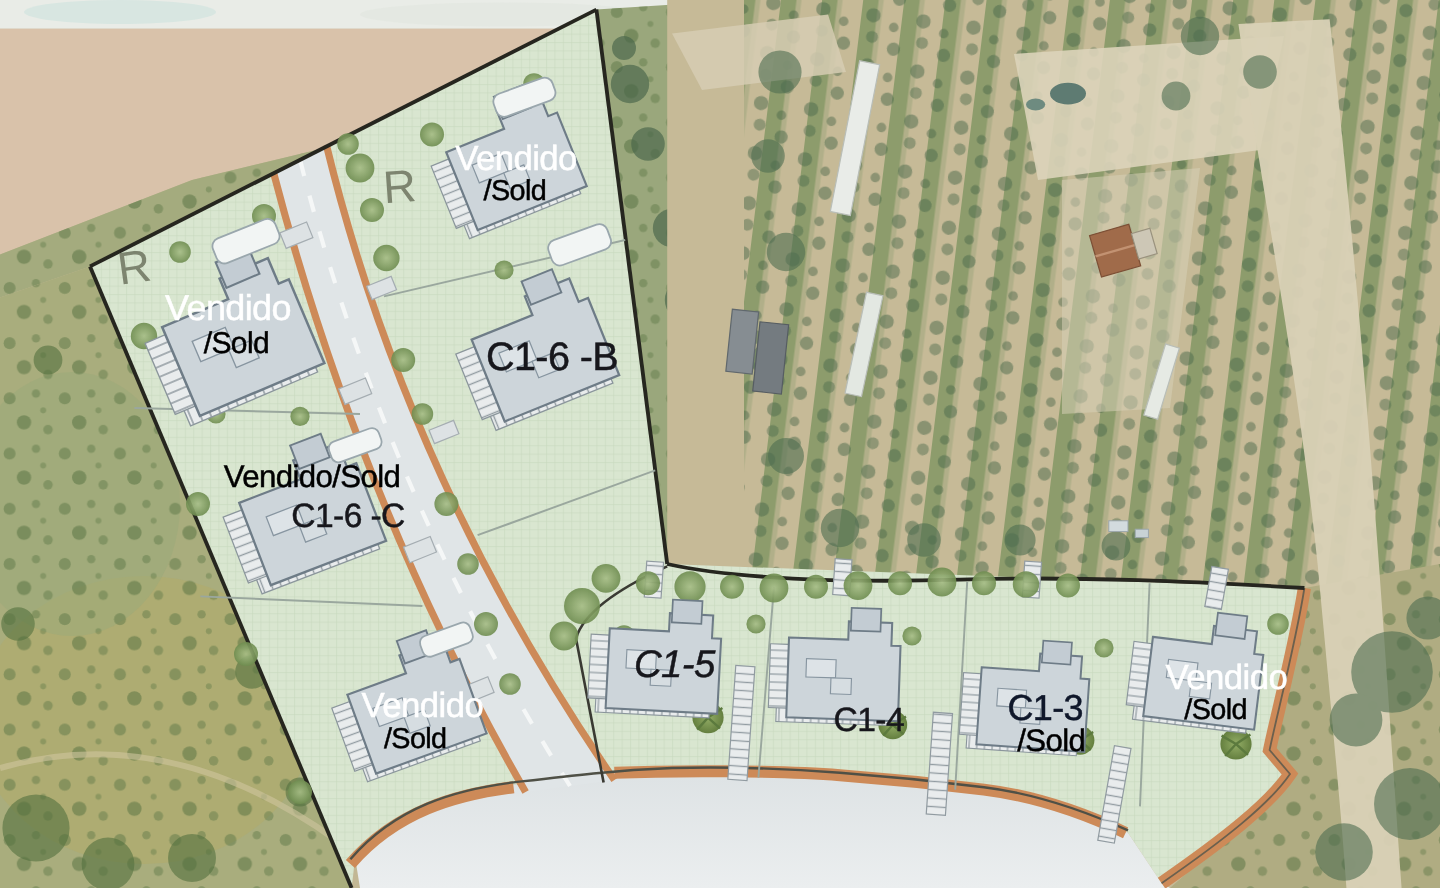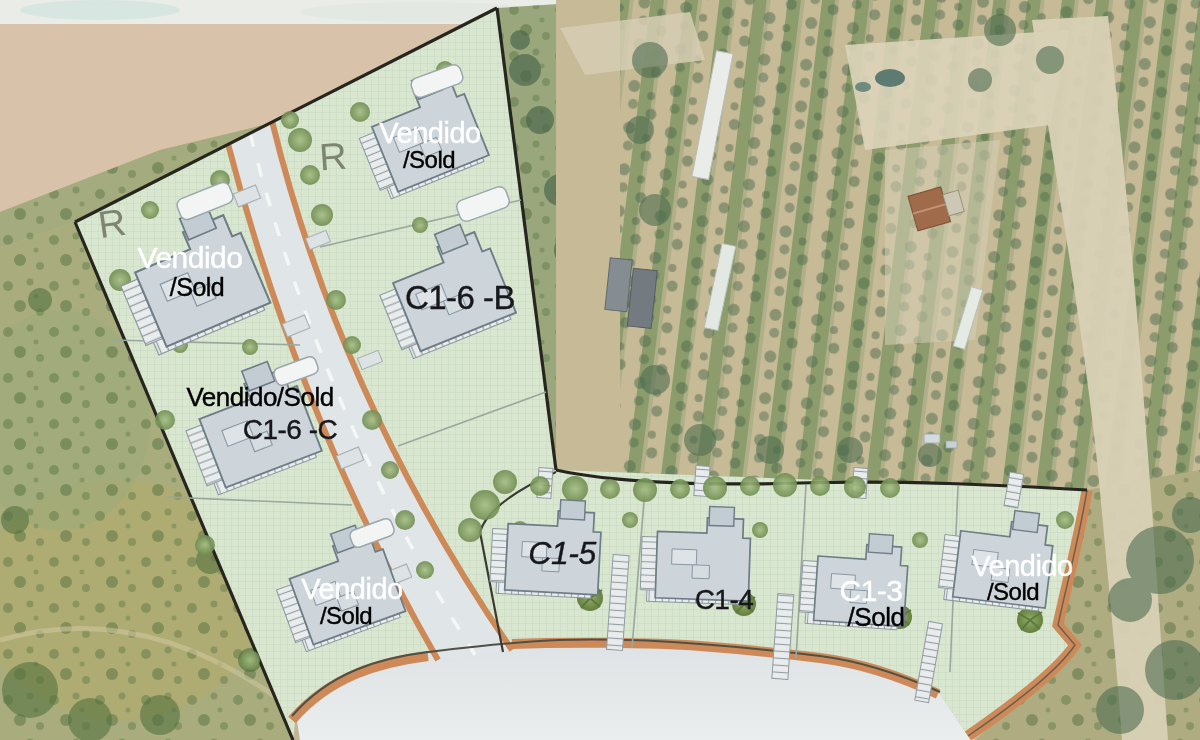--- a/index.html
+++ b/index.html
@@ -3,21 +3,21 @@
 <meta charset="utf-8">
 <style>
   html,body{margin:0;padding:0;background:#888;}
   .stage{position:relative;width:1200px;height:740px;overflow:hidden;
          font-family:"Liberation Sans","DejaVu Sans",sans-serif;}
   .stage svg{position:absolute;left:0;top:0;}
   .lbl{position:absolute;transform:translate(-50%,-50%);white-space:nowrap;
        line-height:1;letter-spacing:-0.5px;-webkit-text-stroke:0.4px currentColor;}
   .crimson{color:#ffffff;}
   .orange{color:#000000;}
-  .redcode{color:#ffffff;text-align:right;}
+  .redcode{color:#0f172a;text-align:right;}
   .code{color:#17171c;}
   .rmark{position:absolute;transform:translate(-50%,-50%) rotate(-8deg);
          color:rgba(95,100,80,.75);font-size:38px;-webkit-text-stroke:0;}
 </style>
 </head>
 <body>
 
 <div class="stage">
 
 <svg width="1200" height="740" viewBox="0 0 1200 740">

